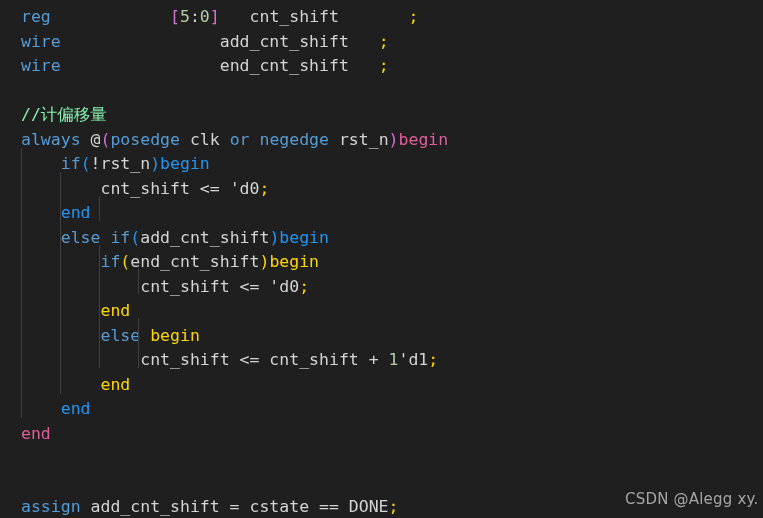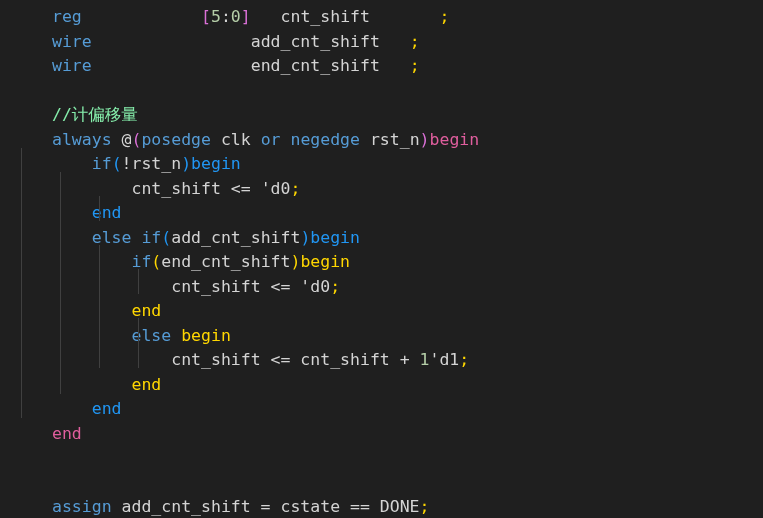--- a/index.html
+++ b/index.html
@@ -17,21 +17,20 @@
     font-size: 16.5px;
     line-height: 24.5px;
     -webkit-font-smoothing: antialiased;
   }
   .code-area {
     position: absolute;
     left: 21px;
     top: 5px;
     width: 586px;
     white-space: pre;
-    padding-left: 31px;
   }
   .line {
     height: 24.5px;
     white-space: pre;
     color: #d4d4d4;
   }
   
   .kw       { color: #569cd6; }  
   .plain    { color: #d4d4d4; }
   .num      { color: #b5cea8; }
@@ -59,19 +58,20 @@
     pointer-events: none;
     white-space: nowrap;
     text-shadow: 0 0 1px rgba(0,0,0,0.5);
   }
 </style>
 </head>
 <body>
 
 <div id="editor">
   <div class="code-area"><div class="line"><span class="kw">reg</span><span class="plain">            </span><span class="b-magenta">[</span><span class="num">5</span><span class="plain">:</span><span class="num">0</span><span class="b-magenta">]</span><span class="plain">   </span><span class="ident">cnt_shift</span><span class="plain">       </span><span class="semi">;</span></div><div class="line"><span class="kw">wire</span><span class="plain">                </span><span class="ident">add_cnt_shift</span><span class="plain">   </span><span class="semi">;</span></div><div class="line"><span class="kw">wire</span><span class="plain">                </span><span class="ident">end_cnt_shift</span><span class="plain">   </span><span class="semi">;</span></div><div class="line">&nbsp;</div><div class="line"><span class="comment">//计偏移量</span></div><div class="line"><span class="kw">always </span><span class="plain">@</span><span class="b-magenta">(</span><span class="kw">posedge</span><span class="plain"> clk </span><span class="kw">or</span><span class="plain"> </span><span class="kw">negedge</span><span class="plain"> rst_n</span><span class="b-magenta">)</span><span class="b-pink">begin</span></div><div class="line"><span class="plain">    </span><span class="kw">if</span><span class="b-blue">(</span><span class="plain">!rst_n</span><span class="b-blue">)</span><span class="b-blue">begin</span></div><div class="line"><span class="plain">        cnt_shift &lt;= </span><span class="plain">'d0</span><span class="semi">;</span></div><div class="line"><span class="plain">    </span><span class="b-blue">end</span></div><div class="line"><span class="plain">    </span><span class="kw">else </span><span class="kw">if</span><span class="b-blue">(</span><span class="plain">add_cnt_shift</span><span class="b-blue">)</span><span class="b-blue">begin</span></div><div class="line"><span class="plain">        </span><span class="kw">if</span><span class="b-yellow">(</span><span class="plain">end_cnt_shift</span><span class="b-yellow">)</span><span class="b-yellow">begin</span></div><div class="line"><span class="plain">            cnt_shift &lt;= </span><span class="plain">'d0</span><span class="semi">;</span></div><div class="line"><span class="plain">        </span><span class="b-yellow">end</span></div><div class="line"><span class="plain">        </span><span class="kw">else </span><span class="b-yellow">begin</span></div><div class="line"><span class="plain">            cnt_shift &lt;= cnt_shift + </span><span class="num">1</span><span class="plain">'d1</span><span class="semi">;</span></div><div class="line"><span class="plain">        </span><span class="b-yellow">end</span></div><div class="line"><span class="plain">    </span><span class="b-blue">end</span></div><div class="line"><span class="b-pink">end</span></div><div class="line">&nbsp;</div><div class="line">&nbsp;</div><div class="line"><span class="kw">assign</span><span class="plain"> add_cnt_shift = cstate == DONE</span><span class="semi">;</span></div></div>
+  <div class="watermark" style="left:625px; top:487px;">CSDN @Alegg xy.</div>
 <div class="guide" style="left: 21px; top: 148px; height: 270px; background: rgb(64, 64, 64);"></div>
     <div class="guide" style="left: 60px; top: 172px; height: 222px; background: rgb(64, 64, 64);"></div>
     <div class="guide" style="left: 99px; top: 196px; height: 25px; background: rgb(64, 64, 64);"></div>
     <div class="guide" style="left: 99px; top: 245px; height: 123px; background: rgb(64, 64, 64);"></div>
     <div class="guide" style="left: 138px; top: 269px; height: 25px; background: rgb(64, 64, 64);"></div>
     <div class="guide" style="left: 138px; top: 318px; height: 50px; background: rgb(64, 64, 64);"></div>
   </div>
 
 </body></html>

